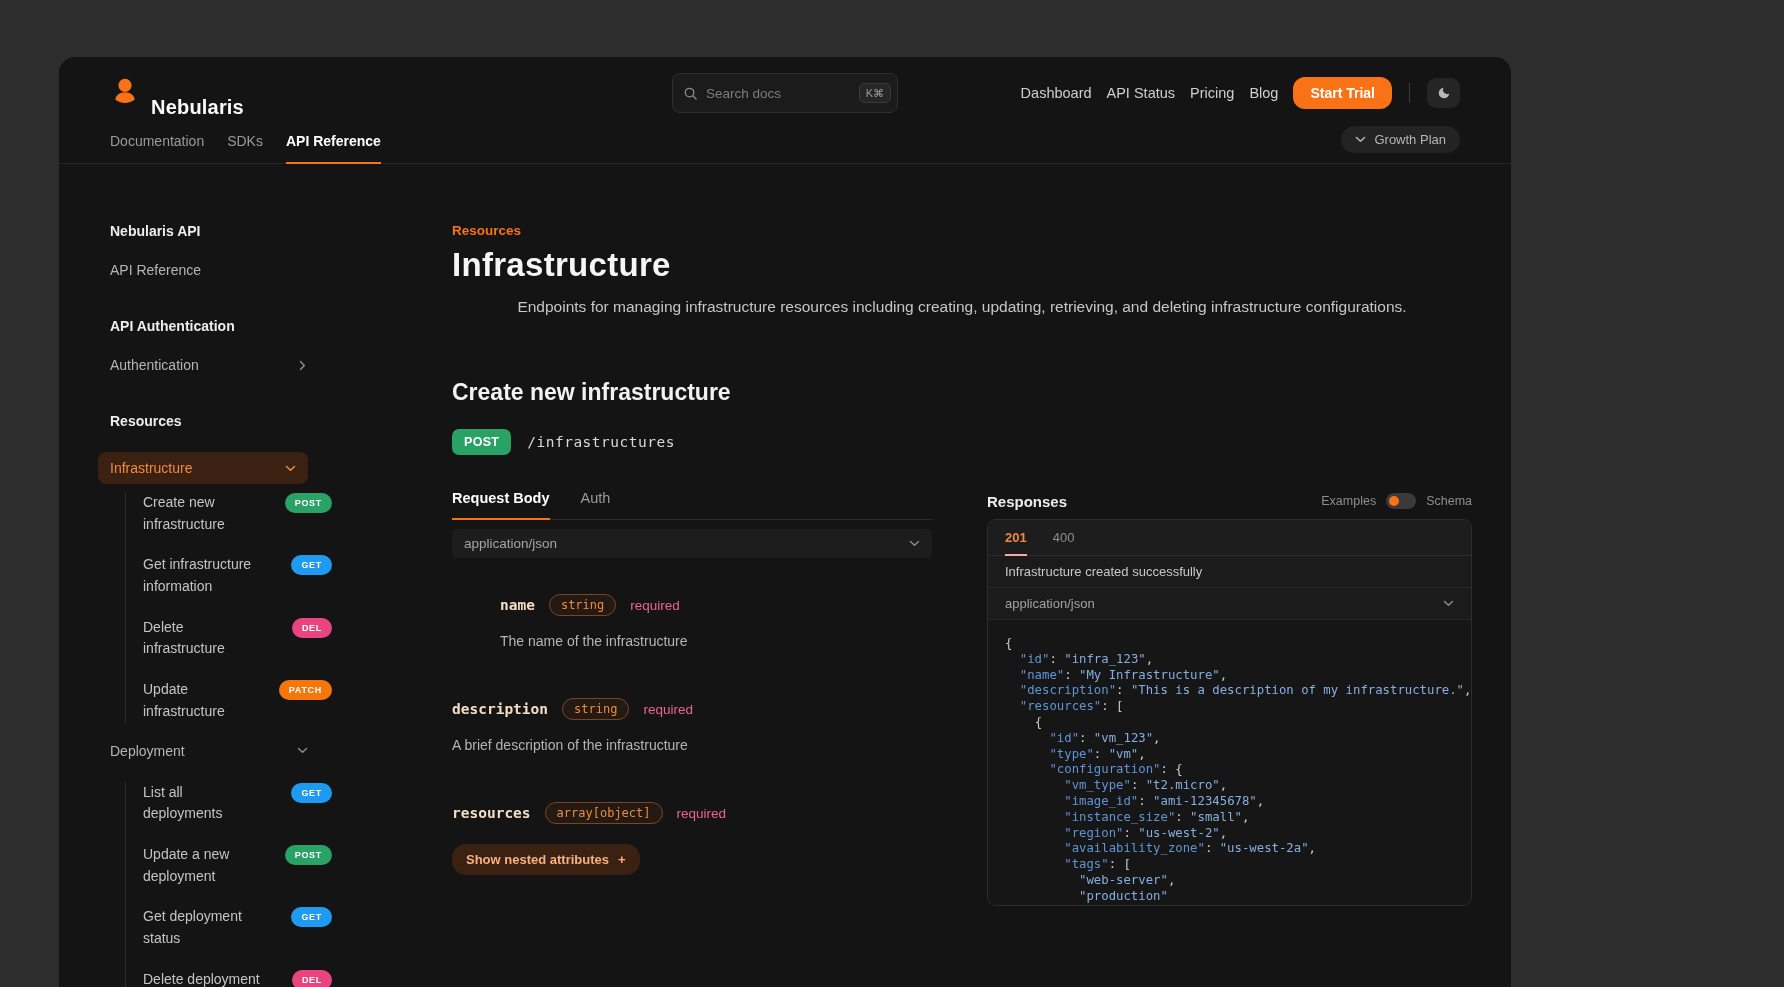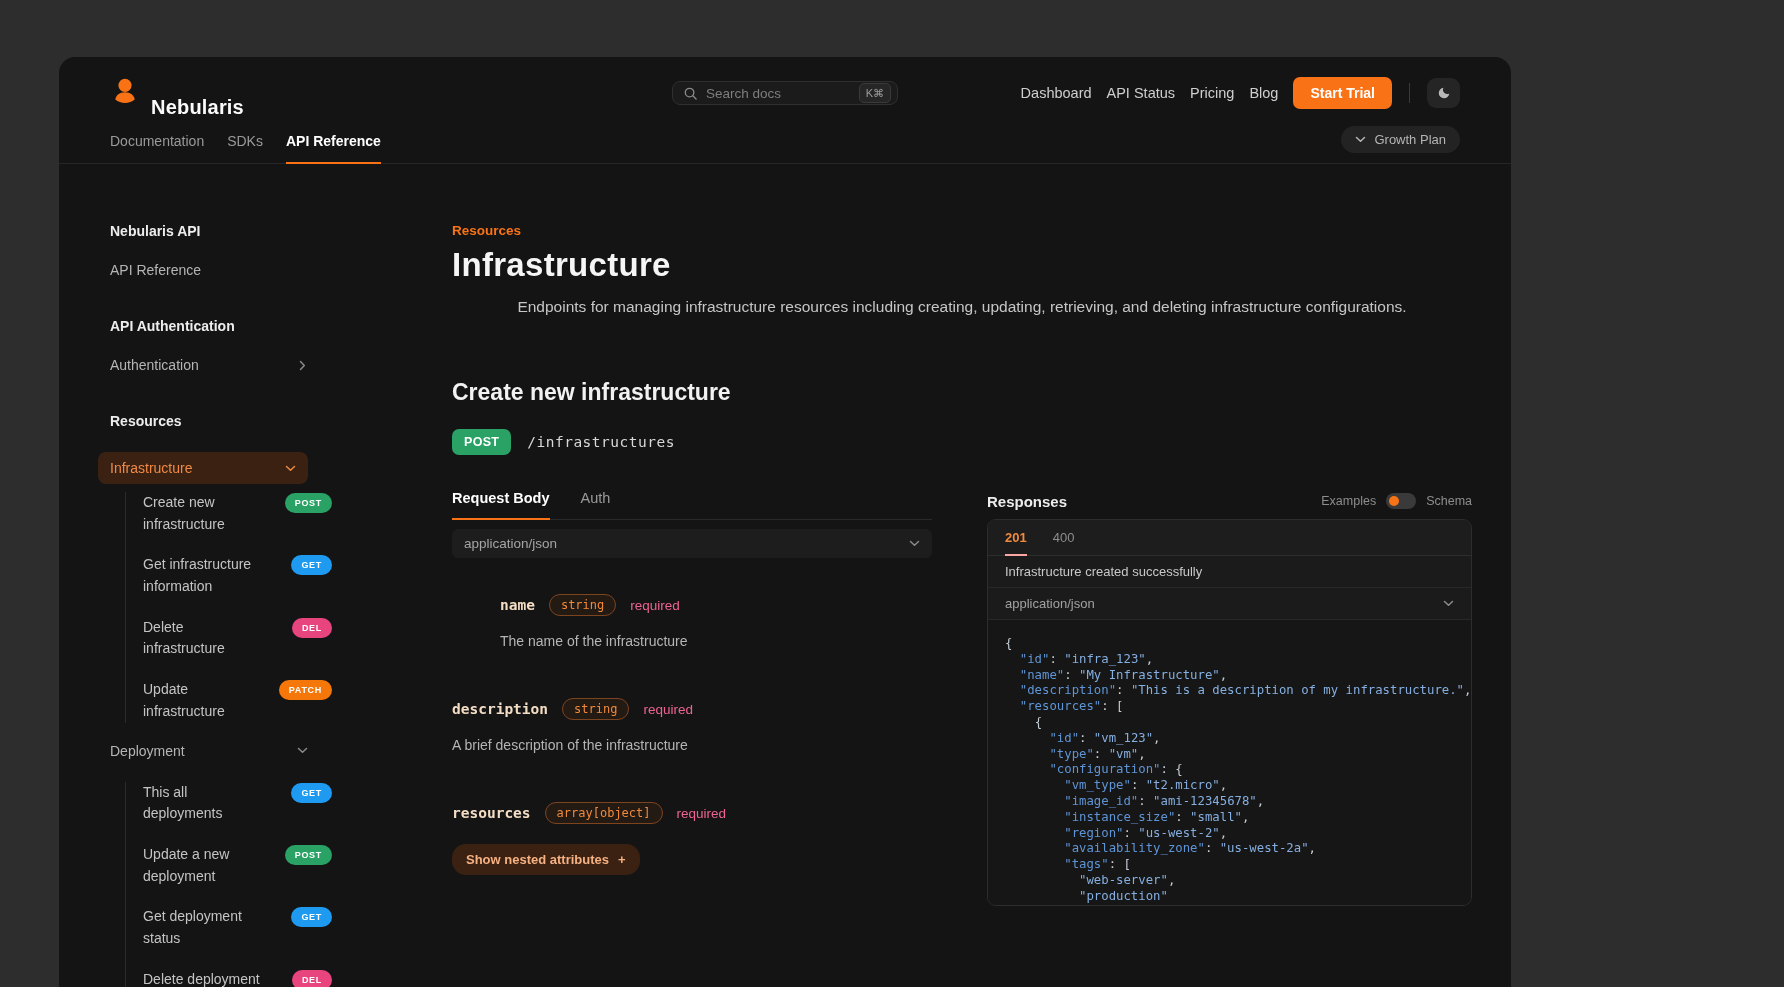--- a/index.html
+++ b/index.html
@@ -7,30 +7,30 @@
   body { background:#2d2d2e; font-family:"Liberation Sans",sans-serif; position:relative; }
 
   .window { position:absolute; left:59px; top:57px; width:1452px; height:930px;
             background:#141414; border-radius:16px 16px 0 0; overflow:hidden; }
 
   
   .header { border-bottom:1px solid #262626; padding:0 51px; }
   .header-top { display:flex; align-items:center; margin-top:14px; height:44px; }
   .brand { display:flex; align-items:center; gap:11px; flex:1; }
   .brand-name { color:#fafafa; font-size:20px; font-weight:bold; letter-spacing:.2px;margin-top:28px; }
-  .search { width:226px; height:24px; background:#1b1b1b; border:1px solid #2f2f2f; border-radius:8px;
+  .search { width:226px; height:40px; background:#1b1b1b; border:1px solid #2f2f2f; border-radius:8px;
             display:flex; align-items:center; gap:9px; padding:0 6px 0 11px; cursor:text; }
   .search-ph { color:#7e7e7e; font-size:13.5px; flex:1; }
   .kbd { background:#262626; border:1px solid #3a3a3a; border-radius:5px; color:#9c9c9c;
          font-size:11px; padding:2px 6px; line-height:1.3; }
   .header-nav { flex:1; display:flex; align-items:center; justify-content:flex-end; gap:15px; }
   .nav-links { display:flex; align-items:center; gap:15px; }
   .nav-link { color:#cfcfcf; font-size:14.5px; cursor:pointer; }
   .cta { background:#f97316; color:#fff; font-weight:bold; font-size:14px; border:none;
-         padding:8px 17px; border-radius:7px; cursor:pointer; font-family:inherit; }
+         padding:8px 17px; border-radius:12px; cursor:pointer; font-family:inherit; }
   .vdiv { width:1px; height:20px; background:#3a3a3a; margin:0 2px; }
   .icon-btn { width:33px; height:30px; background:#252525; border:none; border-radius:9px;
               display:flex; align-items:center; justify-content:center; color:#b9b9b9; cursor:pointer; }
   .header-bottom { display:flex; align-items:flex-end; margin-top:11px; }
   .doc-tabs { display:flex; gap:23px; }
   .doc-tab { color:#9a9a9a; font-size:14px; padding-bottom:13px; cursor:pointer; }
   .doc-tab.active { color:#fff; font-weight:bold; border-bottom:2px solid #f97316; margin-bottom:-1px; }
   .plan-pill { margin-left:auto; margin-bottom:10px; background:#232323; border:none; border-radius:999px;
                padding:6px 14px; color:#b5b5b5; font-size:13px; display:flex; gap:8px; align-items:center; cursor:pointer; font-family:inherit; }
 
@@ -223,21 +223,21 @@
           <div class="sb-row">
             <span>Deployment</span>
             <span class="chev chev-down">
               <svg width="11" height="7" viewBox="0 0 11 7">
                 <path d="M1.5 1.5l4 3.8 4-3.8" fill="none" stroke="currentColor" stroke-width="1.5" stroke-linecap="round" stroke-linejoin="round"></path>
               </svg>
             </span>
           </div>
           <div class="sb-sub">
             <div class="sb-subrow">
-              <span class="sb-sublabel">This all deployments</span>
+              <span class="sb-sublabel">List all deployments</span>
               <span class="mbadge" style="background: rgb(30, 155, 240);">GET</span>
             </div>
             <div class="sb-subrow">
               <span class="sb-sublabel">Update a new deployment</span>
               <span class="mbadge" style="background: rgb(42, 162, 102);">POST</span>
             </div>
             <div class="sb-subrow">
               <span class="sb-sublabel">Get deployment status</span>
               <span class="mbadge" style="background: rgb(30, 155, 240);">GET</span>
             </div>

